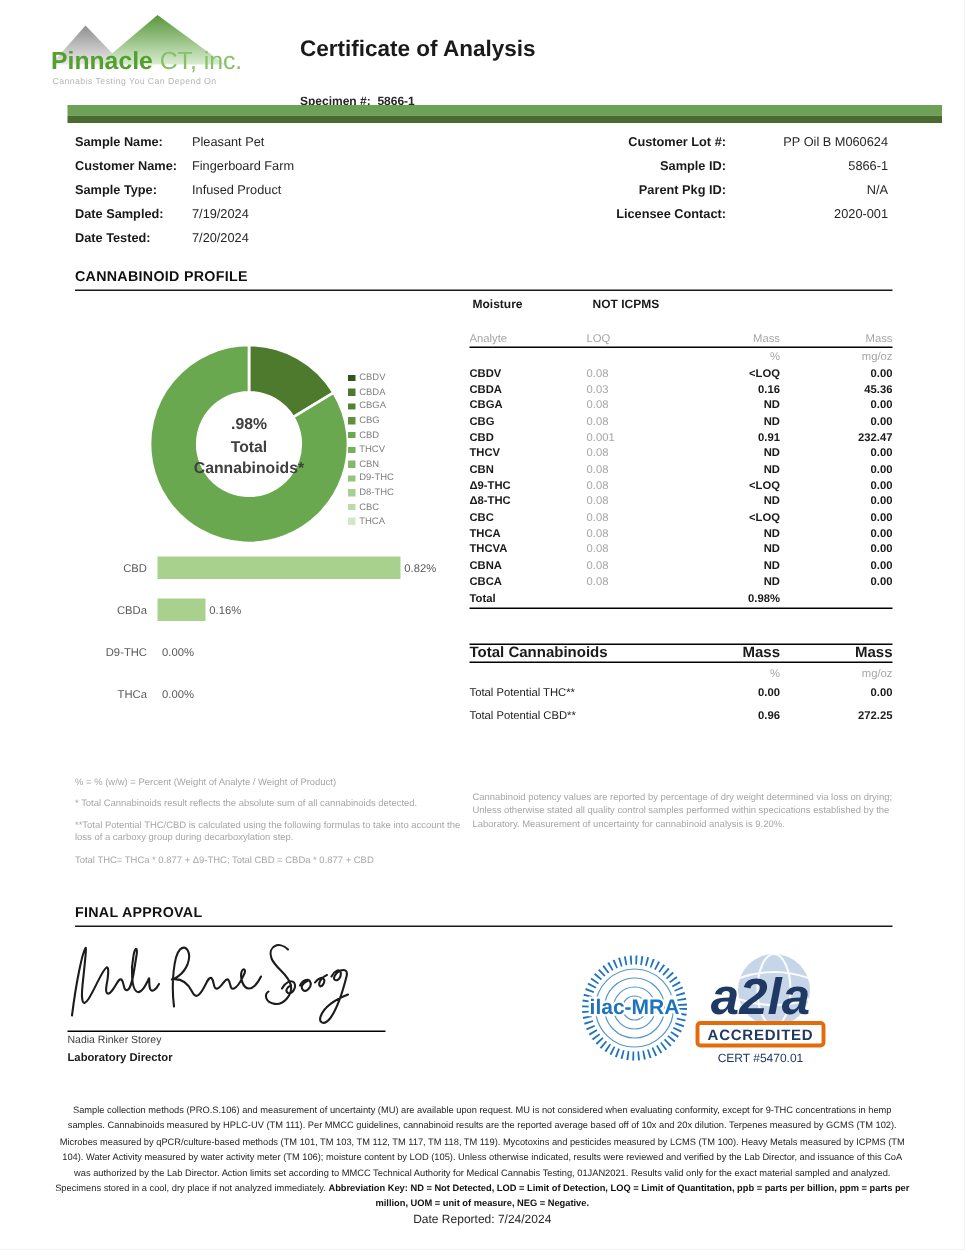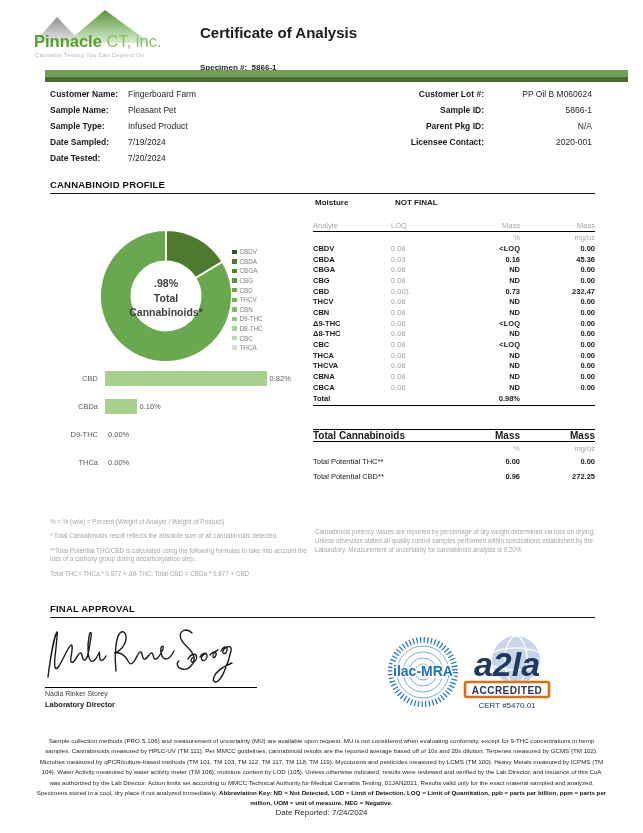--- a/index.html
+++ b/index.html
@@ -126,26 +126,26 @@
 
 
   <div class="divider">
     <div class="top"></div>
     <div class="bot"></div>
   </div>
 
   <div class="sample-info">
     <div class="si-col l">
         <div class="si-row">
+          <span class="si-label">Sample Name:</span>
+          <span class="si-value">Pleasant Pet</span>
+        </div>
+        <div class="si-row">
           <span class="si-label">Customer Name:</span>
           <span class="si-value">Fingerboard Farm</span>
-        </div>
-        <div class="si-row">
-          <span class="si-label">Sample Name:</span>
-          <span class="si-value">Pleasant Pet</span>
         </div>
         <div class="si-row">
           <span class="si-label">Sample Type:</span>
           <span class="si-value">Infused Product</span>
         </div>
         <div class="si-row">
           <span class="si-label">Date Sampled:</span>
           <span class="si-value">7/19/2024</span>
         </div>
         <div class="si-row">
@@ -252,21 +252,21 @@
       </div>
       <div class="bar-row">
         <span class="bar-lb">THCa</span>
         <span class="bar" style="width: 0px; background: rgb(169, 209, 142);"></span>
         <span class="bar-val">0.00%</span>
       </div>
     </div>
 
   <div class="moisture">
     <span class="m-lb">Moisture</span>
-    <span>NOT FINAL</span>
+    <span>NOT ICPMS</span>
   </div>
 
   <div class="tbl" style="top:220px;">
     <div class="tbl-head">
       <span>Analyte</span>
       <span>LOQ</span>
       <span class="hd3">Mass</span>
       <span class="hd4">Mass</span>
     </div>
     <div class="tbl-units">
@@ -296,21 +296,21 @@
         </div>
         <div class="tbl-row">
           <span class="cell c1">CBG</span>
           <span class="cell c2">0.08</span>
           <span class="cell c3">ND</span>
           <span class="cell c4">0.00</span>
         </div>
         <div class="tbl-row">
           <span class="cell c1">CBD</span>
           <span class="cell c2">0.001</span>
-          <span class="cell c3">0.73</span>
+          <span class="cell c3">0.91</span>
           <span class="cell c4">232.47</span>
         </div>
         <div class="tbl-row">
           <span class="cell c1">THCV</span>
           <span class="cell c2">0.08</span>
           <span class="cell c3">ND</span>
           <span class="cell c4">0.00</span>
         </div>
         <div class="tbl-row">
           <span class="cell c1">CBN</span>

